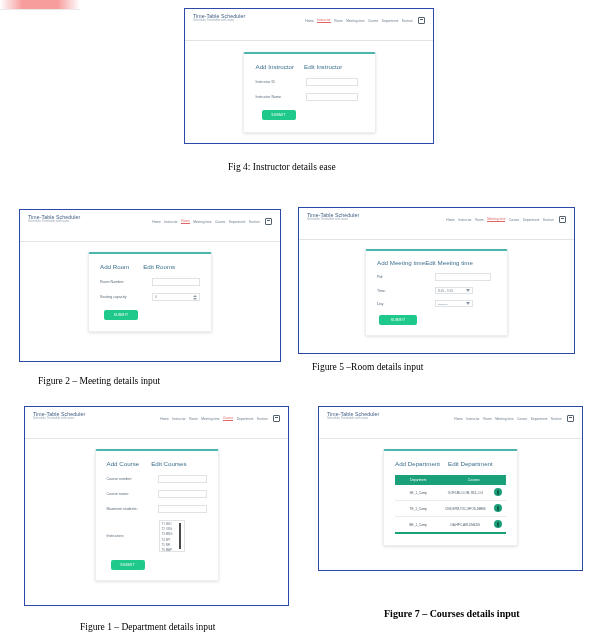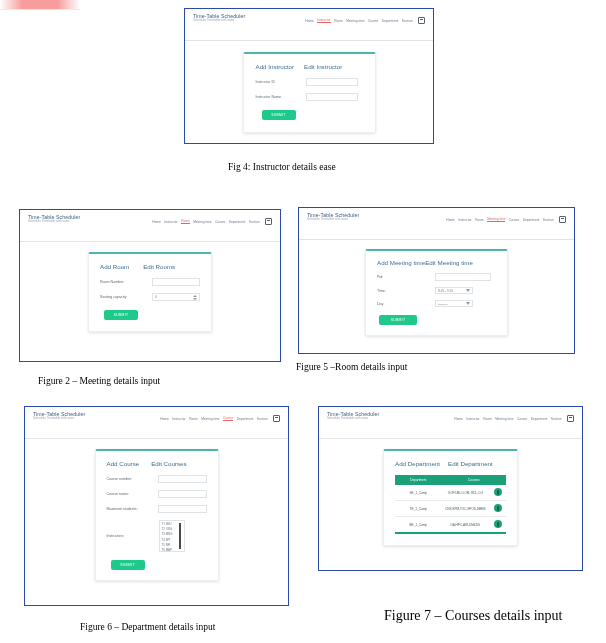--- a/index.html
+++ b/index.html
@@ -287,21 +287,21 @@
           <div class="fselect" style="width:38px;height:7px;font-size:3.2px;">
             <span>---------</span>
             <span class="caret"></span>
           </div>
         </div>
         <div class="btn-submit" style="width:38px;height:10px;font-size:3.4px;margin-left:2px;">SUBMIT</div>
       </div>
     </div>
   </div>
 
-  <div class="cap" style="left:296px;top:362px;font-size:9.5px;">Figure 5 –Room details input</div>
+  <div class="cap" style="left:312px;top:362px;font-size:9.5px;">Figure 5 –Room details input</div>
 
   <div class="mock" style="left:24px;top:406px;width:265px;height:200px;">
     <div class="mock-header" style="height:22px;">
       <div class="brand">
         <div class="brand-title" style="font-size:5.2px;">Time-Table Scheduler</div>
         <div class="brand-sub" style="font-size:3.1px;">Schedule Timetable with ease</div>
       </div>
       <div class="nav" style="font-size:3.2px;gap:3.5px;">
         <span>Home</span>
         <span>Instructor</span>
@@ -341,21 +341,21 @@
             <span class="opt">T5 NFI</span>
             <span class="opt">T6 MAP</span>
             <span class="bar"></span>
           </div>
         </div>
         <div class="btn-submit" style="width:34px;height:10px;font-size:3.4px;margin-left:4px;">SUBMIT</div>
       </div>
     </div>
   </div>
 
-  <div class="cap" style="left:80px;top:622px;font-size:9.5px;">Figure 6 – Department details input</div>
+  <div class="cap" style="left:80px;top:622px;font-size:9.5px;">Figure 1 – Department details input</div>
 
   <div class="mock" style="left:318px;top:406px;width:265px;height:165px;">
     <div class="mock-header" style="height:22px;">
       <div class="brand">
         <div class="brand-title" style="font-size:5.2px;">Time-Table Scheduler</div>
         <div class="brand-sub" style="font-size:3.1px;">Schedule Timetable with ease</div>
       </div>
       <div class="nav" style="font-size:3.2px;gap:3.5px;">
         <span>Home</span>
         <span>Instructor</span>
@@ -401,15 +401,15 @@
               <td>
                 <span class="chip"></span>
               </td>
             </tr>
           </tbody>
         </table>
       </div>
     </div>
   </div>
 
-  <div class="cap" style="left:384px;top:608px;font-size:14px;">Figure 7 – Courses details input</div>
+  <div class="cap" style="left:384px;top:608px;font-size:10px;font-weight:bold;">Figure 7 – Courses details input</div>
 
 </div>
 
 </body></html>

